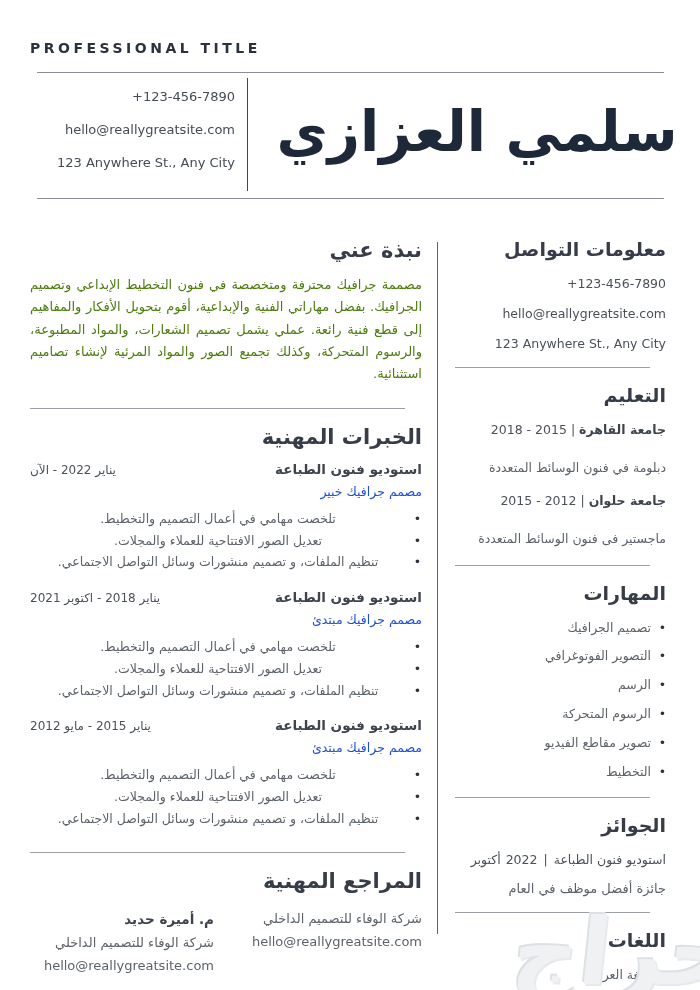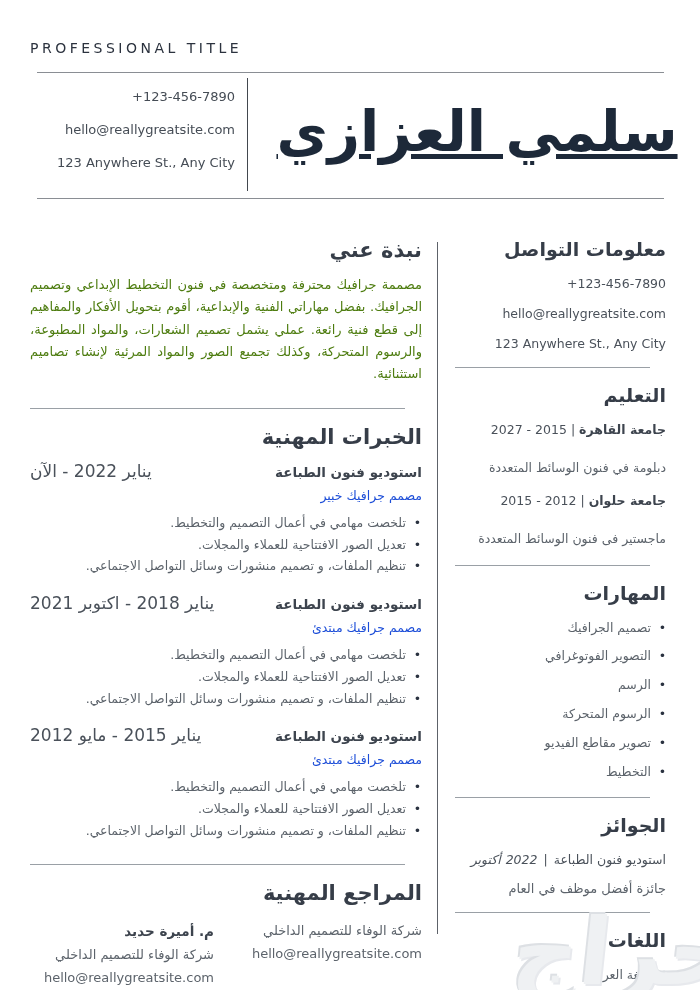--- a/index.html
+++ b/index.html
@@ -3,72 +3,72 @@
 <meta charset="utf-8">
 <style>
   html,body{margin:0;padding:0;}
   body{
     width:700px;height:990px;position:relative;overflow:hidden;
     background:#ffffff;font-family:"DejaVu Sans",sans-serif;
   }
   .abs{position:absolute;}
 
   
-  .pro-title{left:30px;top:40px;font-size:14px;font-weight:400;letter-spacing:3.5px;color:#2b323e;}
+  .pro-title{left:30px;top:40px;font-size:14px;font-weight:700;letter-spacing:3.5px;color:#2b323e;}
   .rule{height:1px;background:#8a8e94;}
   .rule-top{left:37px;right:36px;top:72px;}
   .rule-header{left:37px;right:36px;top:198px;}
   .hdr-contact{left:30px;top:90px;width:205px;text-align:right;color:#454c55;font-size:13px;}
   .hdr-contact p{margin:0 0 20px 0;line-height:1;}
   .hdr-vline{left:247px;top:78px;width:1px;height:113px;background:#42474e;}
   .hdr-name{left:262px;right:8px;top:72px;height:118px;display:flex;align-items:center;justify-content:center;
-    direction:rtl;font-size:56px;font-weight:bold;color:#1d2939;white-space:nowrap;text-decoration:underline;}
+    direction:rtl;font-size:56px;font-weight:bold;color:#1d2939;white-space:nowrap;}
 
   
   .vline-body{left:437px;top:242px;width:1px;height:692px;background:#5d6269;}
   .main{left:30px;top:238px;width:392px;direction:rtl;text-align:right;}
   .sidebar{left:455px;top:238px;width:211px;direction:rtl;text-align:right;}
 
   h2.main-h{margin:0 0 12px 0;font-size:21px;font-weight:600;color:#363d48;}
   h2.side-h{margin:0 0 16px 0;font-size:19px;font-weight:600;color:#363d48;}
 
   .about-text{margin:0;font-size:13px;line-height:1.72;color:#4d7c0f;text-align:justify;}
 
   .main-divider{height:1px;background:#9aa0a6;margin:22px 17px 16px 0;}
   .side-divider{height:1px;background:#9aa0a6;margin:16px 16px 16px 0;}
 
   
   .job{margin-bottom:16px;}
   .job-head{display:flex;justify-content:space-between;align-items:baseline;}
   .company{font-weight:bold;font-size:13.5px;color:#3d444e;}
-  .dates{font-size:17px;color:#4a515a;}
+  .dates{font-size:12px;color:#4a515a;}
   .role{font-size:12.5px;color:#1d4ed8;margin:7px 0 9px 0;}
   ul.bullets{margin:0;padding:0;list-style:none;}
-  ul.bullets li{position:relative;padding-right:16px;font-size:12.5px;color:#5c636b;line-height:1.74;}
+  ul.bullets li{position:relative;padding-right:16px;font-size:12.5px;color:#5c636b;line-height:1.74;text-align:center;}
   ul.bullets li::before{content:"•";position:absolute;right:1px;top:0;color:#2a3240;}
 
   
   .refs{display:flex;gap:24px;margin-top:18px;}
   .ref{flex:1;}
   .ref-name{font-weight:bold;font-size:13.5px;color:#3d444e;margin:0 0 8px 0;}
   .ref-co{font-size:13px;color:#5c636b;margin:0 0 8px 0;}
   .ref-email{font-size:13px;color:#5c636b;margin:0;}
 
   
   .side-line{font-size:12.5px;color:#4a515a;margin:0 0 15px 0;}
   .edu-item{margin-bottom:15px;}
   .edu-head{font-size:12.5px;color:#4a515a;}
   .edu-head .school{font-weight:bold;color:#3d444e;}
   .degree{font-size:12.5px;color:#5c636b;margin-top:22px;line-height:1.5;}
   ul.dotlist{margin:0;padding:0;list-style:none;}
   ul.dotlist li{position:relative;padding-right:15px;font-size:12.5px;color:#5c636b;margin-bottom:12px;line-height:1.35;}
   ul.dotlist li::before{content:"•";position:absolute;right:0;top:0;color:#2a3240;}
   .award-meta{display:flex;gap:6px;font-size:12.5px;color:#4a515a;align-items:baseline;}
   .award-meta .org{white-space:nowrap;}
-  .date-grp{display:inline-flex;direction:ltr;gap:5px;font-style:italic;}
+  .date-grp{display:inline-flex;direction:ltr;gap:5px;}
   .award-title{font-size:13px;color:#5c636b;margin-top:14px;}
 
   .sep{color:#4a515a;}
 
   
   .watermark{right:-34px;bottom:-16px;font-size:92px;font-weight:bold;direction:rtl;
     color:#eff1f3;text-shadow:-2px -2px 0 #dde0e4,2px 2px 0 #e7e9ed;transform:skewX(-6deg);letter-spacing:2px;}
 </style>
 </head>
 <body>
@@ -170,21 +170,21 @@
   </section>
 
   <div class="side-divider"></div>
 
   <section>
     <h2 class="side-h">التعليم</h2>
     <div class="edu-item">
       <div class="edu-head">
         <span class="school">جامعة القاهرة</span>
         <span class="sep">|</span>
-        <span class="edu-dates">2015 - 2027</span>
+        <span class="edu-dates">2015 - 2018</span>
       </div>
       <div class="degree">دبلومة في فنون الوسائط المتعددة</div>
     </div>
     <div class="edu-item">
       <div class="edu-head">
         <span class="school">جامعة حلوان</span>
         <span class="sep">|</span>
         <span class="edu-dates">2012 - 2015</span>
       </div>
       <div class="degree">ماجستير فى فنون الوسائط المتعددة</div>

